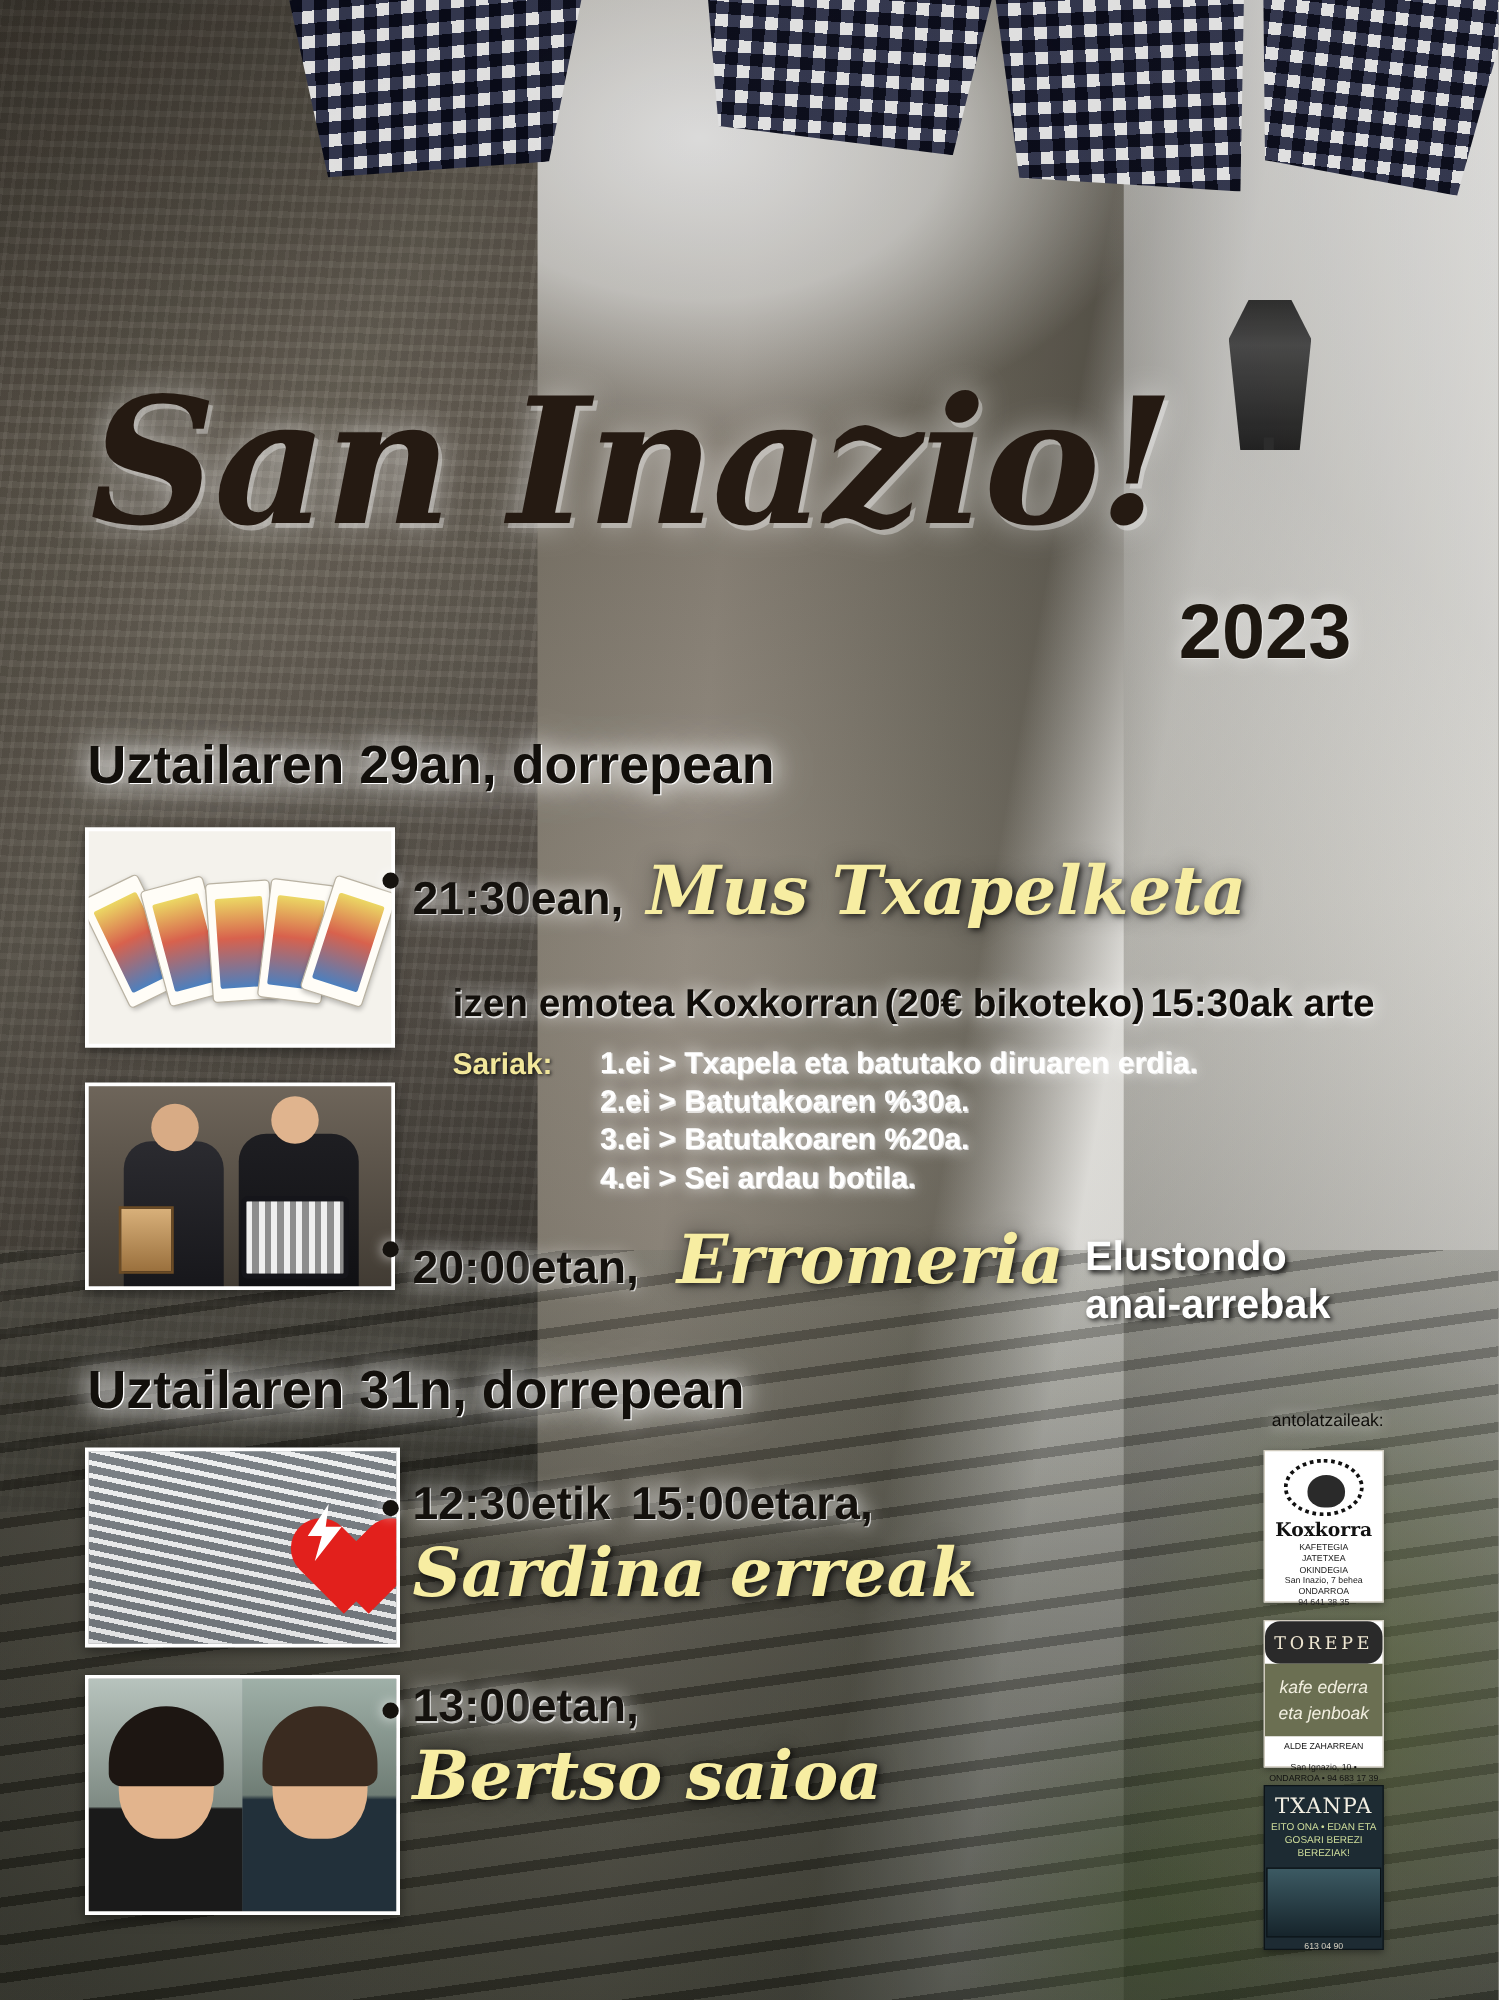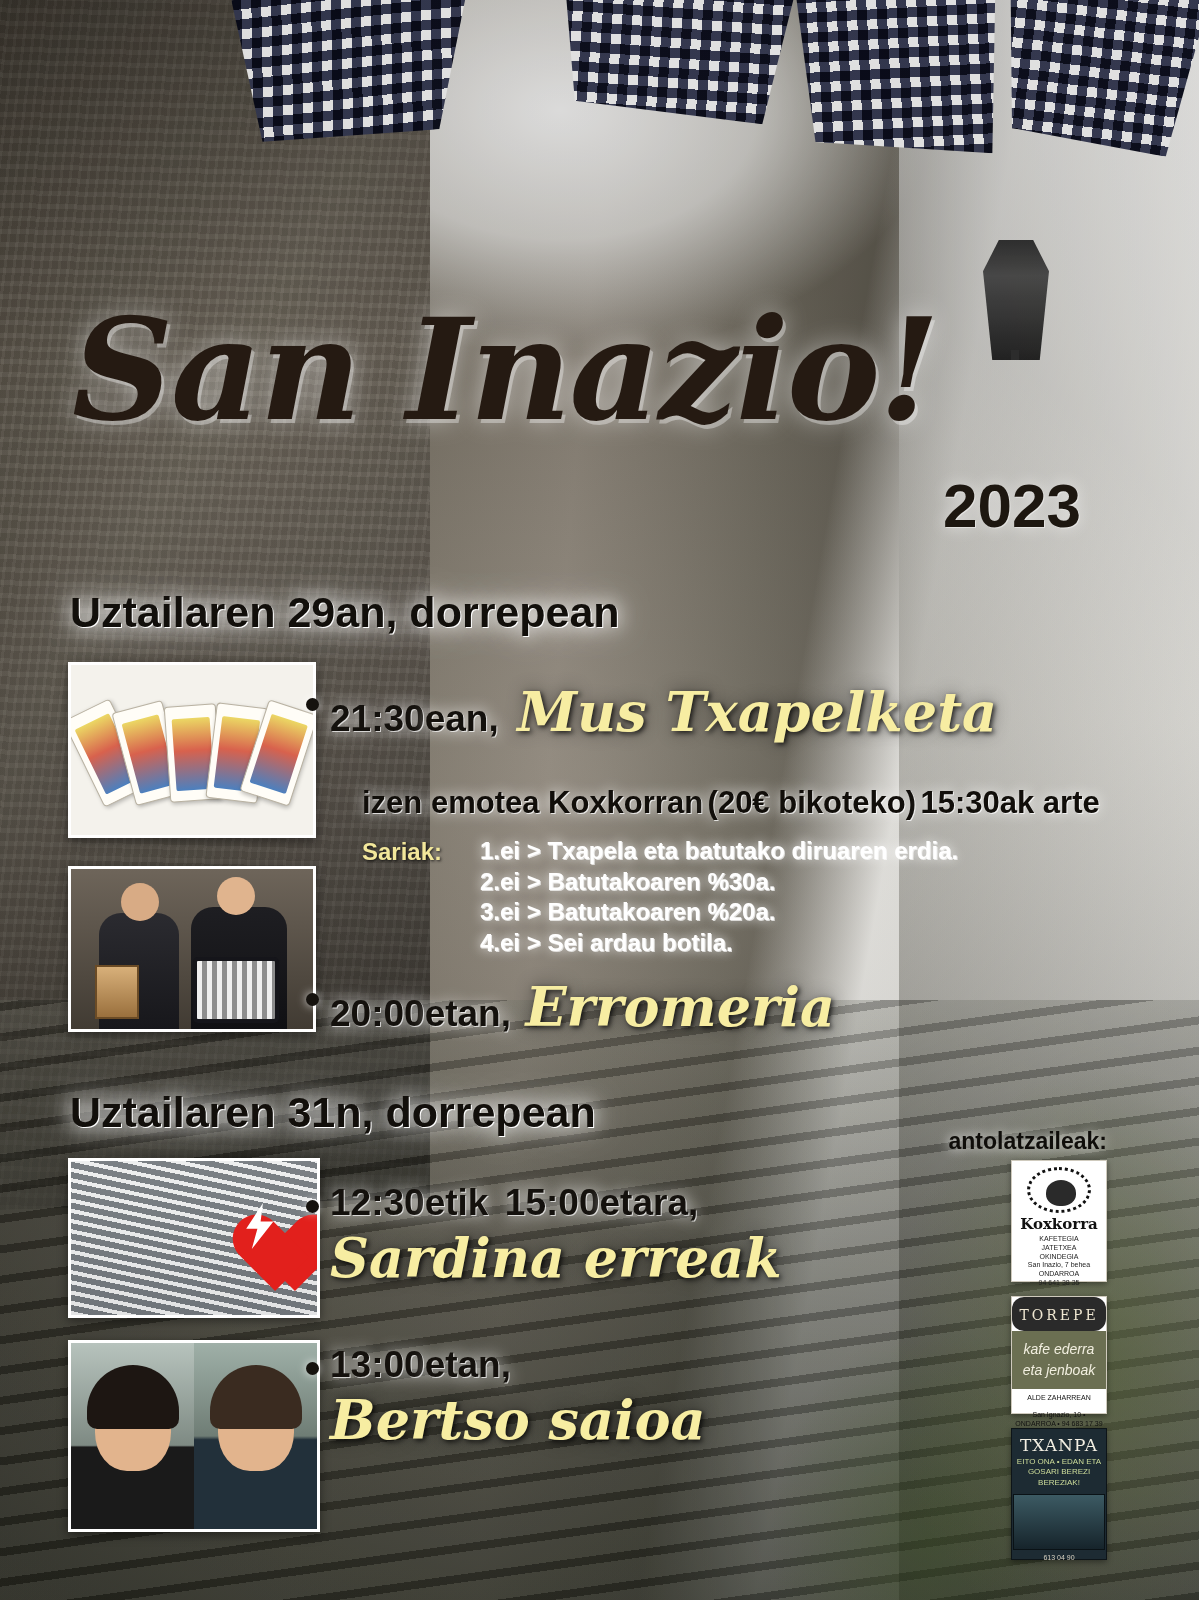--- a/index.html
+++ b/index.html
@@ -237,21 +237,21 @@
   }
   .prizes ul { margin:0; padding:0; list-style:none; position:absolute; left: 118px; top:-2px; white-space: nowrap; }
   .prizes li {
     font-size: 24px; font-weight: 700; color: #ffffff; line-height: 1.28;
     text-shadow: 0 0 12px rgba(255,255,255,0.95), 1px 1px 0 rgba(255,255,255,0.7);
   }
 
   
   .sponsors-label {
     position: absolute; right: 92px; top: 1128px;
-    font-size: 23px; font-weight: 700; color: #0f0d0a;
+    font-size: 14px; font-weight: 400; color: #0f0d0a;
     text-shadow: 0 0 12px rgba(255,255,255,0.95);
     margin-left: 36px;
   }
   .sponsor {
     position: absolute; right: 92px;
     width: 96px; background: #fff; border: 1px solid #cfcabd;
     box-shadow: 0 2px 6px rgba(0,0,0,0.4);
     text-align: center;
   }
   #sponsor-koxkorra { top: 1160px; height: 122px; padding-top: 6px; }
@@ -346,21 +346,25 @@
         <li>1.ei &gt; Txapela eta batutako diruaren erdia.</li>
         <li>2.ei &gt; Batutakoaren %30a.</li>
         <li>3.ei &gt; Batutakoaren %20a.</li>
         <li>4.ei &gt; Sei ardau botila.</li>
       </ul>
     </div>
 
     <div class="item" style="top: 975px; width: 830px;">
       <span class="bullet"></span>
       <span class="time">20:00</span><span class="time suffix">etan,</span>
-      <span class="script" style="margin-left:10px;">Erromeria</span>
+      <span class="script" style="margin-left:26px;">Erromeria</span>
+    </div>
+    <div style="position:absolute; left: 868px; top: 986px; width: 300px;">
+      <div class="white-bold">Elustondo</div>
+      <div class="white-bold">anai-arrebak</div>
     </div>
 
     <div class="daytitle" id="day2-title">Uztailaren 31n, dorrepean</div>
 
     <div class="photo" id="photo-sardines">
       <div class="heart"></div>
       <div class="heart-bolt" style="left:auto; right:38px; top:42px;"></div>
     </div>
 
     <div class="photo" id="photo-bertso">

